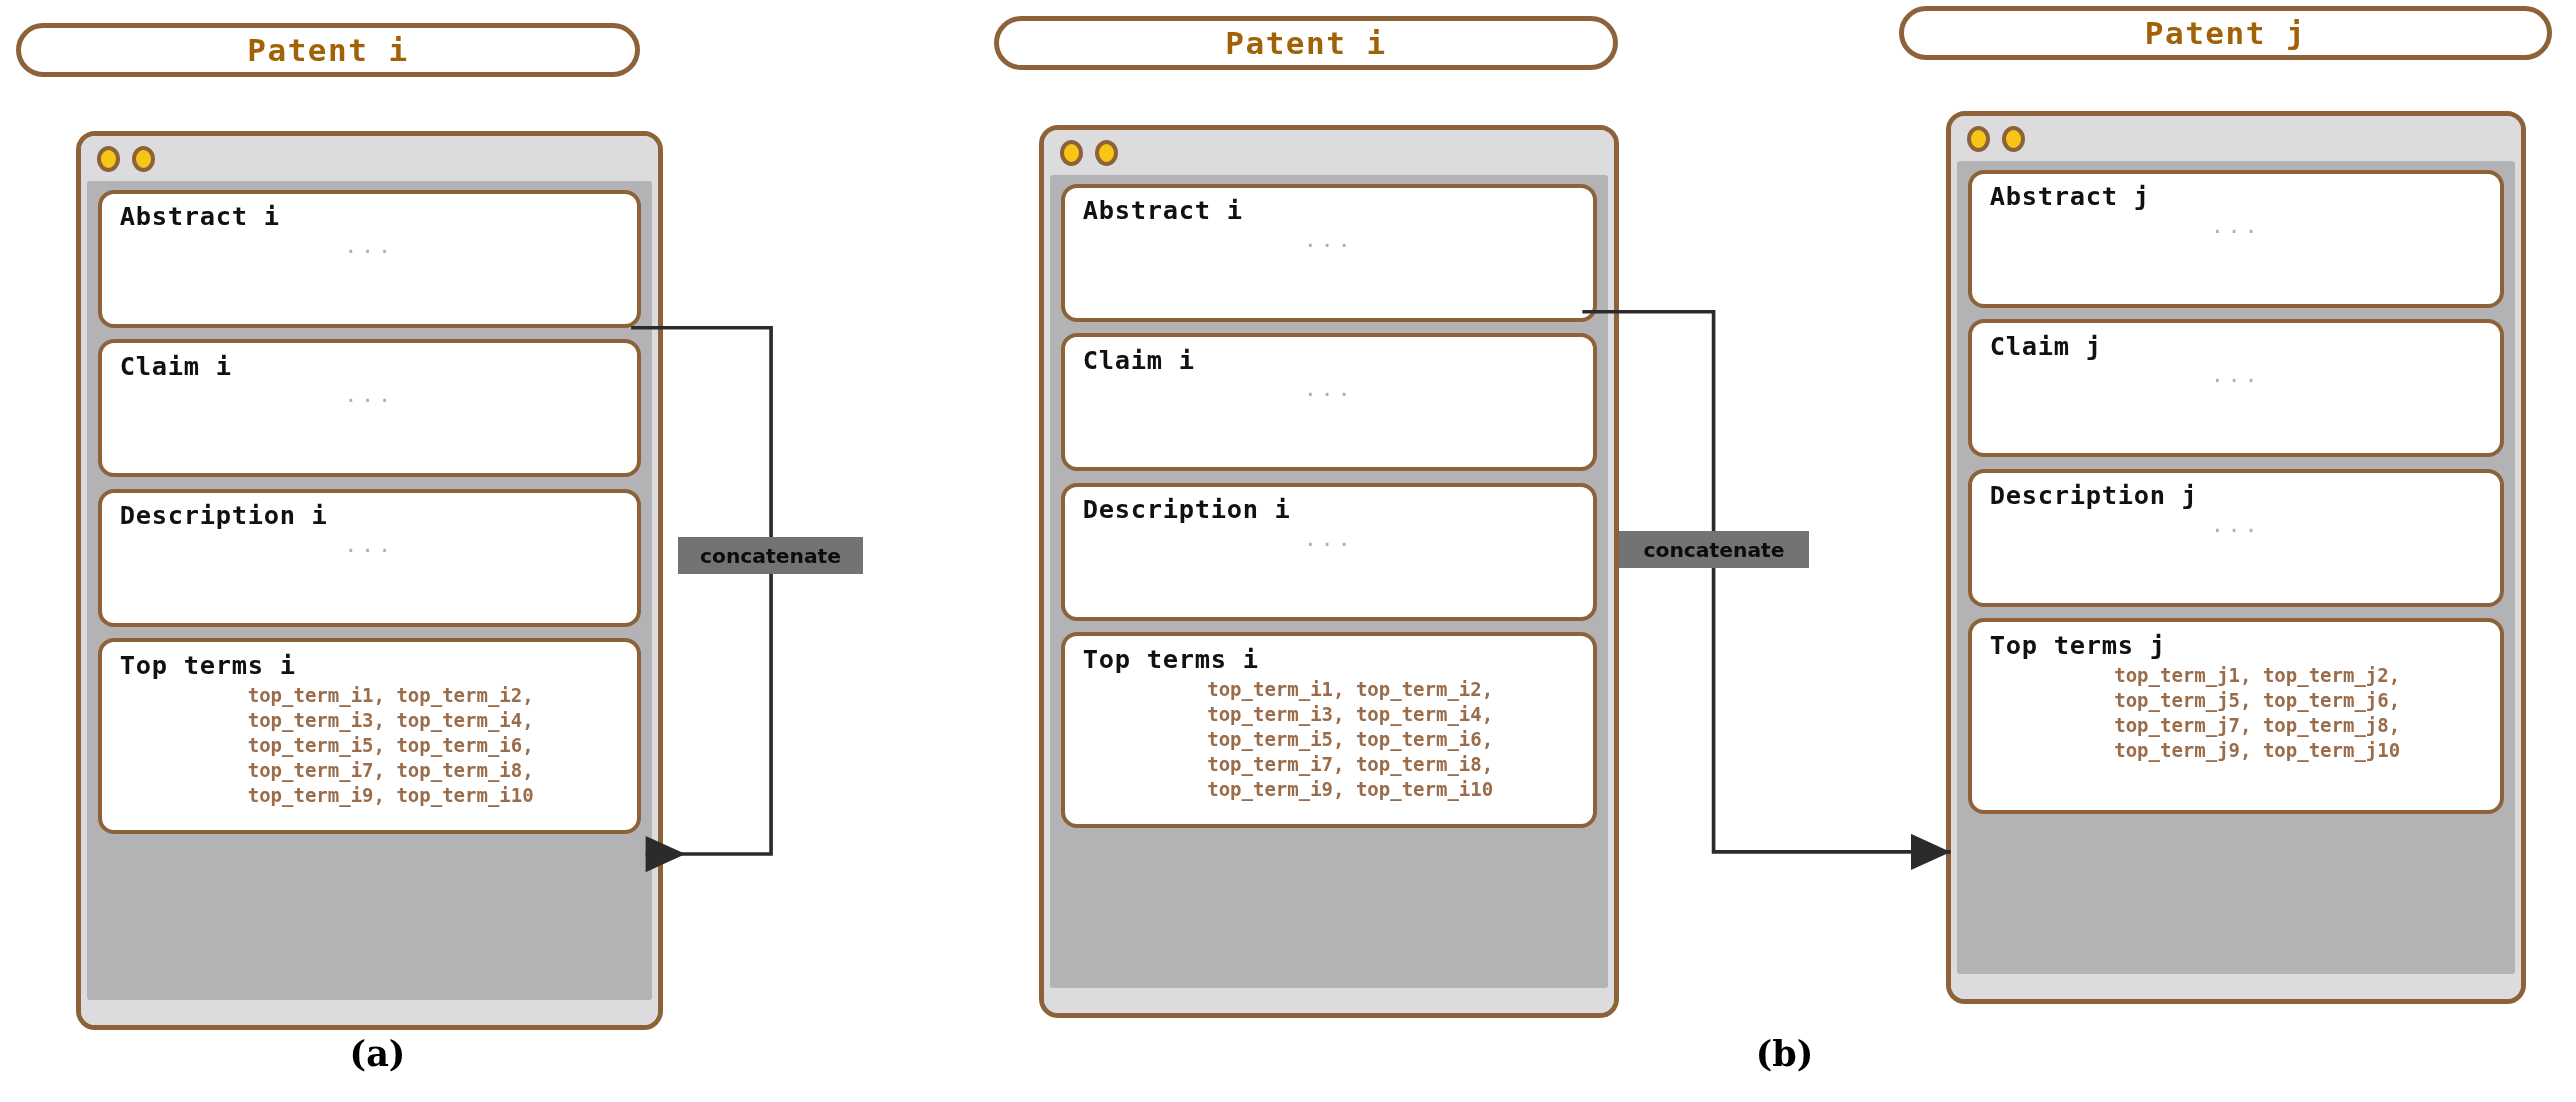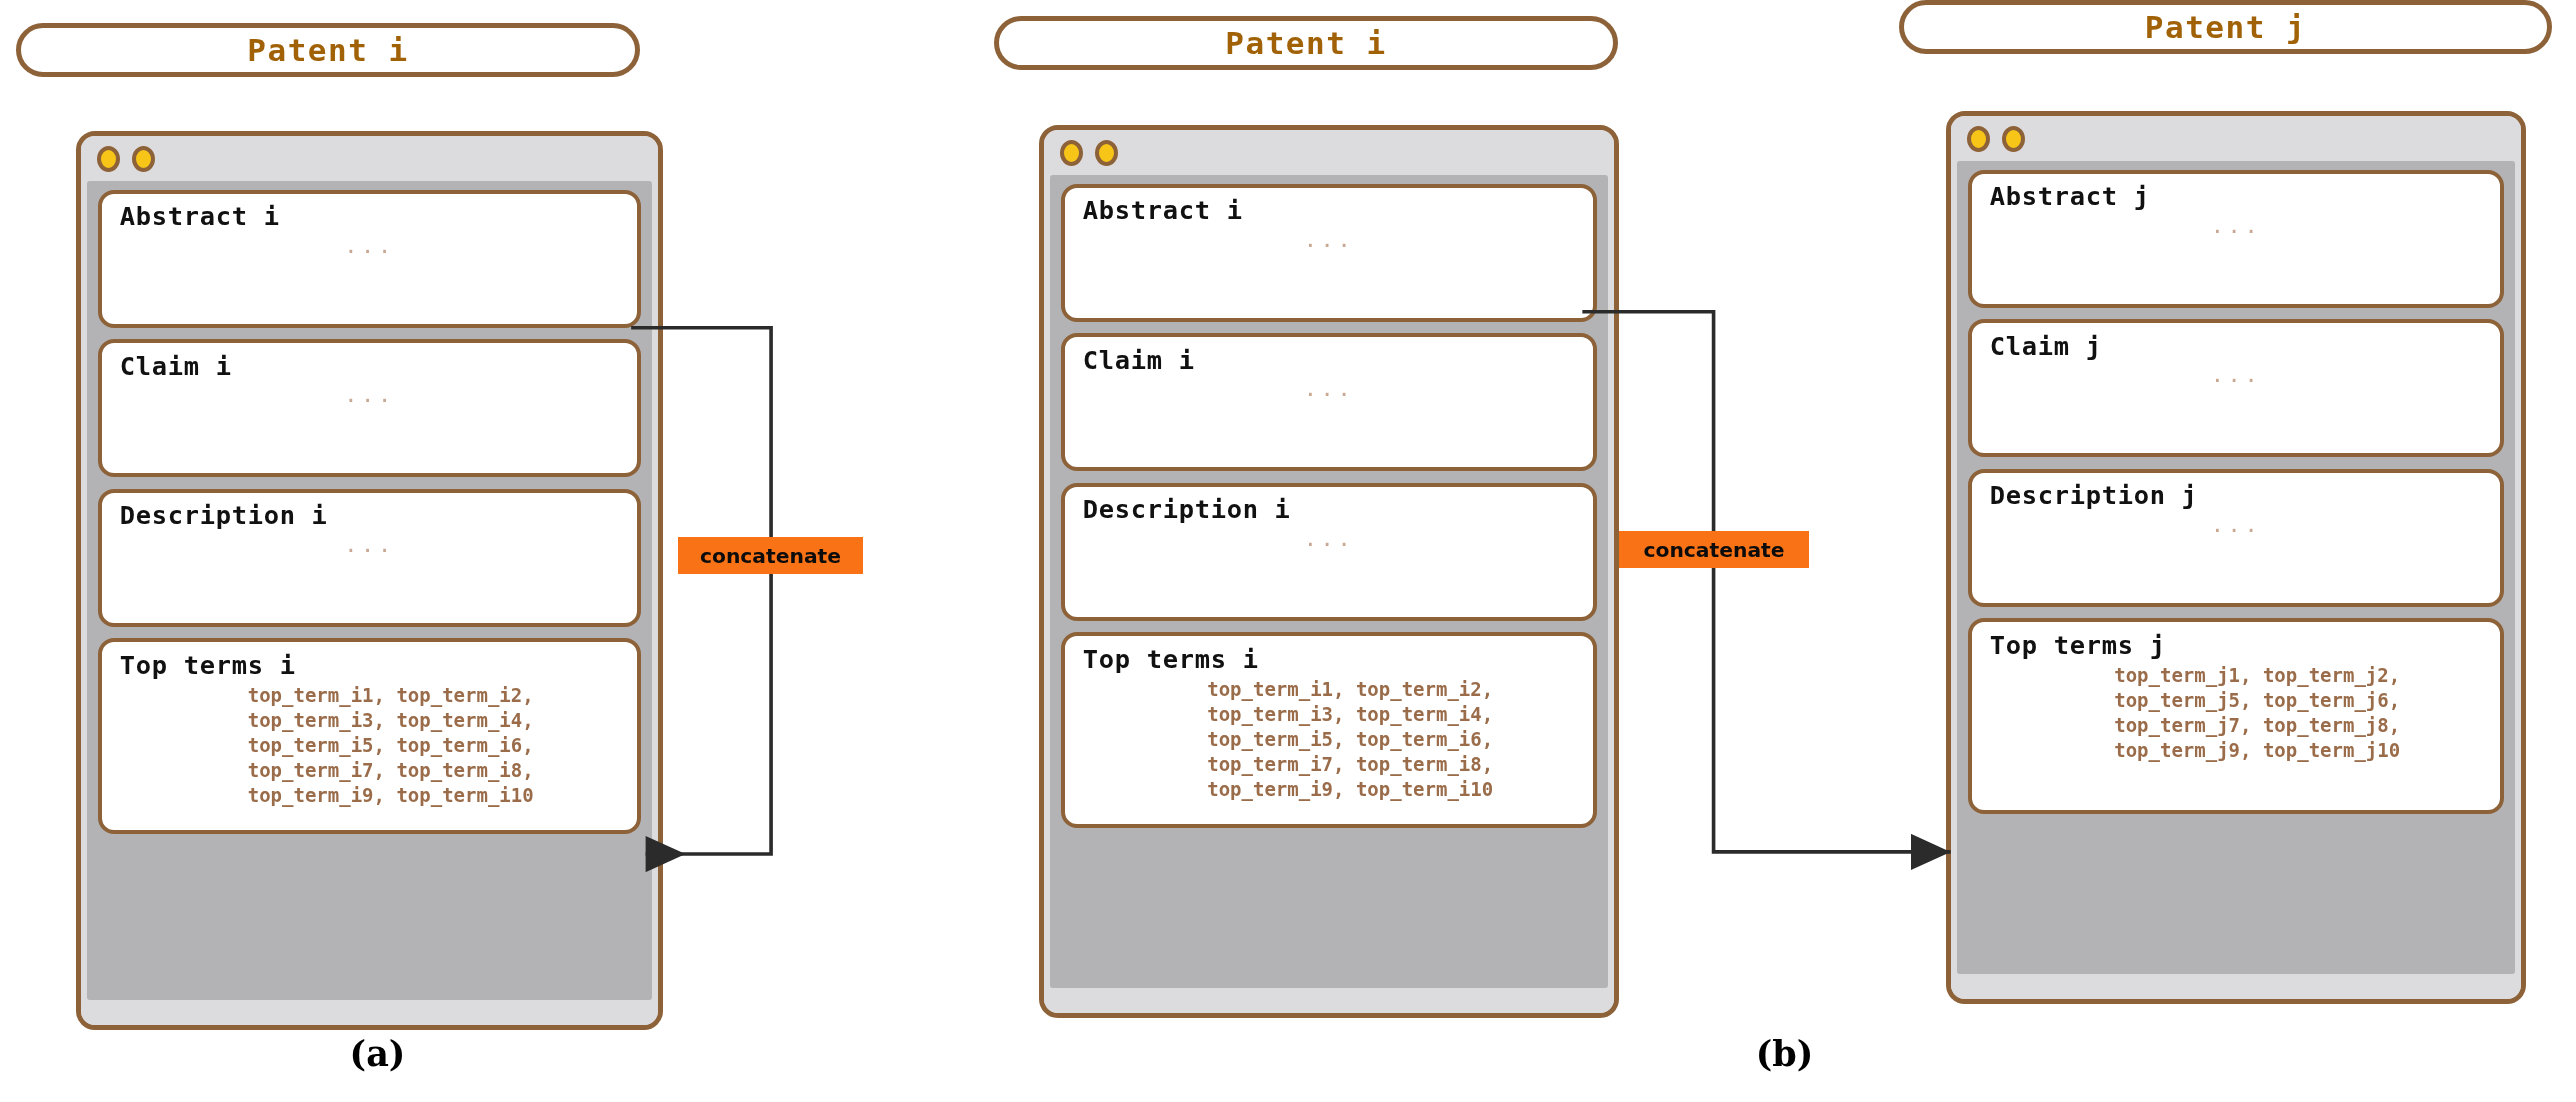--- a/index.html
+++ b/index.html
@@ -103,21 +103,21 @@
     color:#9a6c4a;
     line-height:1.32;
     white-space:nowrap;
     letter-spacing:0px;
   }
 
   
   .connector{position:absolute;left:0;top:0;pointer-events:none;}
   .conc-label{
     position:absolute;
-    background:#f97316;
+    background:#737373;
     color:#0c0c0c;
     font-family:"DejaVu Sans", sans-serif;
     font-weight:bold;
     font-size:20.3px;
     padding:6.5px 10.2px;
     white-space:nowrap;
     box-sizing:border-box;
     letter-spacing:0px;
   }
 
@@ -230,21 +230,21 @@
         <div class="tline">top_term_i5, top_term_i6,</div>
         <div class="tline">top_term_i7, top_term_i8,</div>
         <div class="tline">top_term_i9, top_term_i10</div>
       </div>
     </div>
 
   </div>
   <div class="win-foot"></div>
 </div>
 
-<div class="title-pill" style="left:1899px;top:0;width:653px;height:54px;">
+<div class="title-pill" style="left:1899px;top:6px;width:653px;height:54px;">
   <span class="ttl">Patent j</span>
 </div>
 
 <div class="window" style="left:1946px;top:111px;width:580px;height:893px;">
   <div class="titlebar">
     <span class="dot"></span>
     <span class="dot"></span>
   </div>
   <div class="win-body">
 

